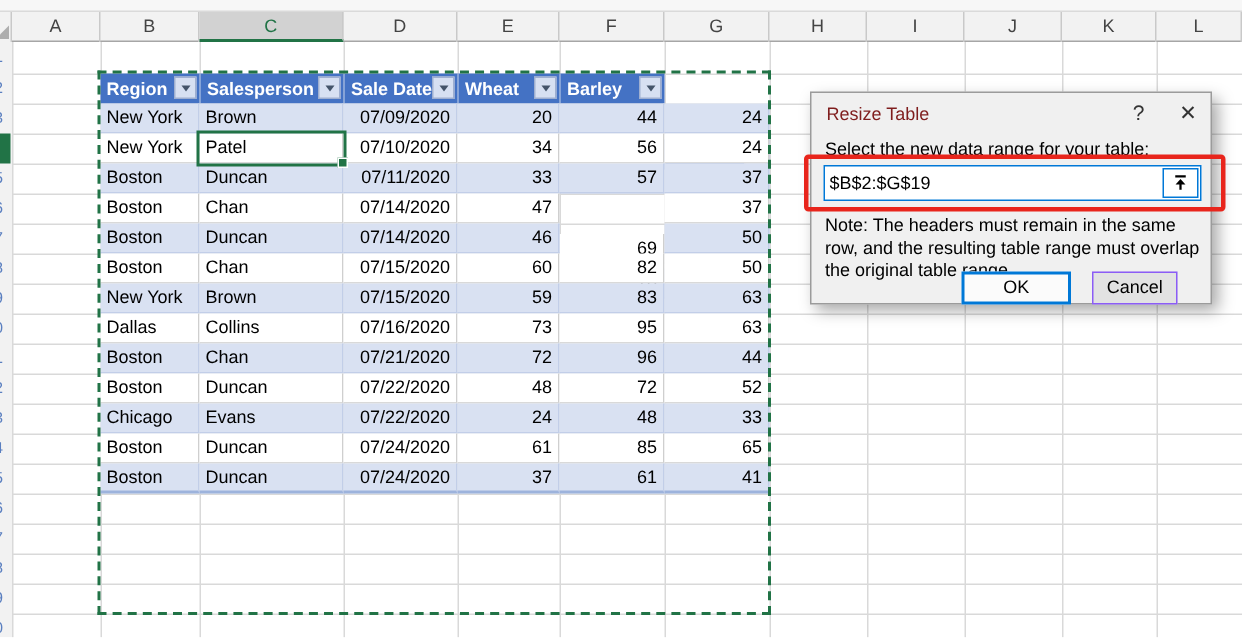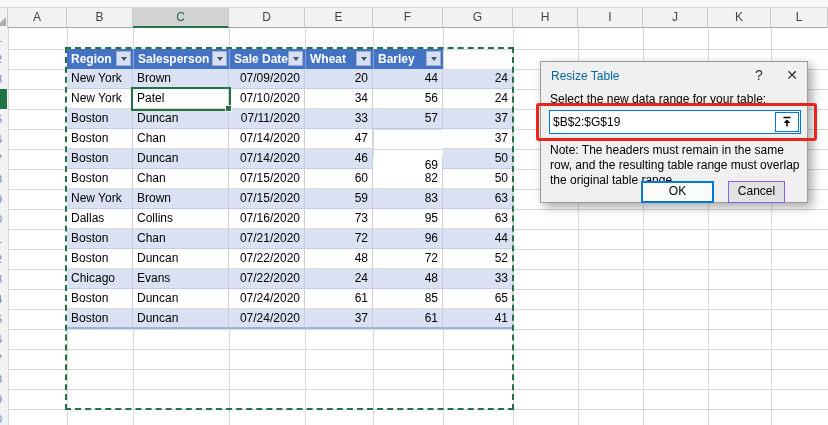--- a/index.html
+++ b/index.html
@@ -53,21 +53,21 @@
            border:2px dashed #217346;box-sizing:border-box;z-index:30;pointer-events:none;}
   #selcell{position:absolute;left:131px;top:87px;width:100px;height:24px;
            border:2px solid #217346;box-sizing:border-box;z-index:32;background:transparent;}
   #selhandle{position:absolute;right:-3px;bottom:-3px;width:5px;height:5px;background:#217346;
              border:1px solid #fff;}
 
   
   #dialog{position:absolute;left:540px;top:61px;width:268px;height:142px;background:#F0F0F0;
           border:1px solid #9B9B9B;box-shadow:4px 4px 10px rgba(0,0,0,.35);z-index:50;
           box-sizing:border-box;font-size:12px;color:#000;}
-  #dlg-title{position:absolute;left:10px;top:7px;color:#0369a1;}
+  #dlg-title{position:absolute;left:10px;top:7px;color:#7f1d1d;}
   #dlg-help{position:absolute;left:209px;top:4px;width:18px;height:18px;text-align:center;
             font-size:14px;line-height:18px;color:#333;cursor:default;}
   #dlg-close{position:absolute;left:241px;top:4px;width:20px;height:18px;text-align:center;
              font-size:14px;line-height:18px;color:#333;cursor:default;}
   #dlg-label{position:absolute;left:9px;top:30px;white-space:nowrap;}
   #dlg-inputwrap{position:absolute;left:8px;top:48px;width:252px;height:24px;background:#fff;
                  border:1px solid #0078D7;box-sizing:border-box;}
   #dlg-input{position:absolute;left:3px;top:2px;width:218px;height:18px;border:none;outline:none;
              padding:0;font:12px "Liberation Sans",sans-serif;background:transparent;color:#000;}
   #dlg-collapse{position:absolute;right:1px;top:1px;width:24px;height:20px;background:#fff;

